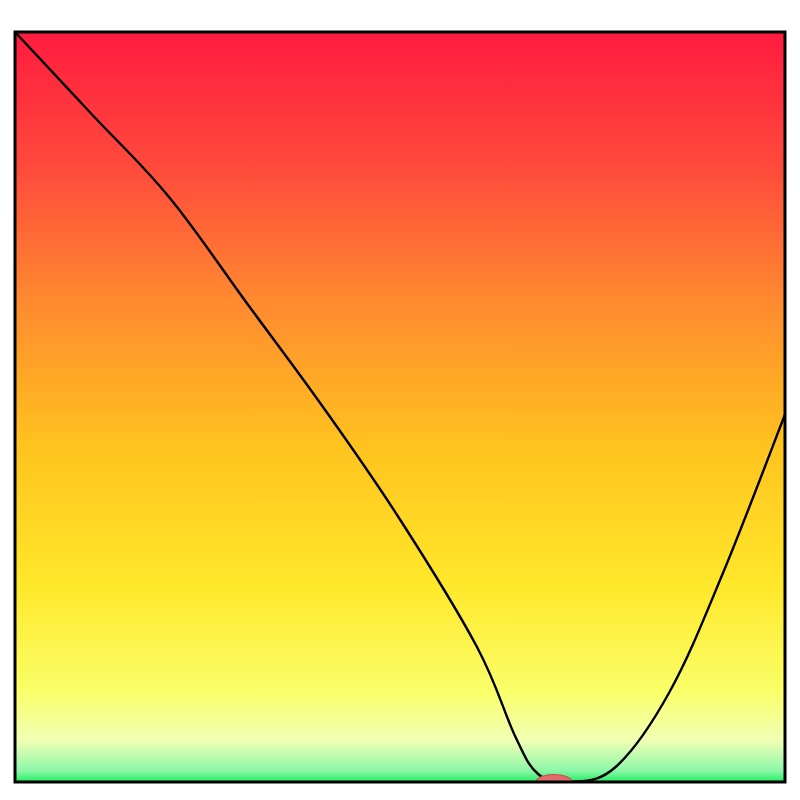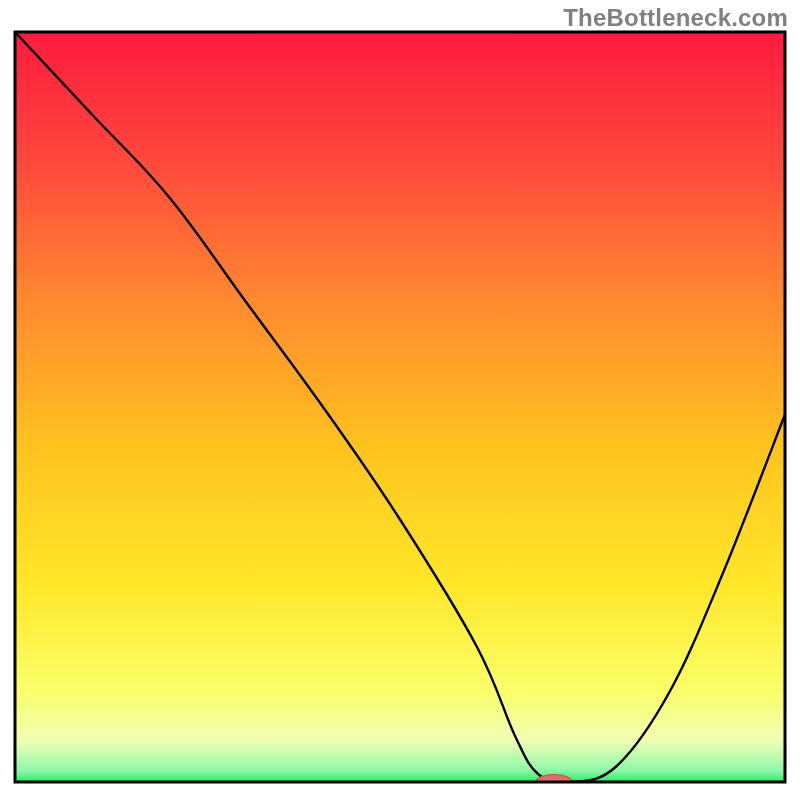--- a/index.html
+++ b/index.html
@@ -31,21 +31,20 @@
     left: 0;
     top: 0;
     width: 800px;
     height: 800px;
   }
 </style>
 </head>
 <body>
 
 <div class="wrap">
-  <div class="watermark">TheBottleneck.com</div>
 
   <svg class="chart" viewBox="0 0 800 800">
     <defs>
       <linearGradient id="bg-grad" x1="0" y1="0" x2="0" y2="1">
           <stop offset="0.00%" stop-color="#ff1b3f"></stop>
           <stop offset="18.00%" stop-color="#ff4a3c"></stop>
           <stop offset="36.00%" stop-color="#ff8a2f"></stop>
           <stop offset="55.00%" stop-color="#ffc21f"></stop>
           <stop offset="74.00%" stop-color="#ffe82a"></stop>
           <stop offset="88.00%" stop-color="#faff6a"></stop>

